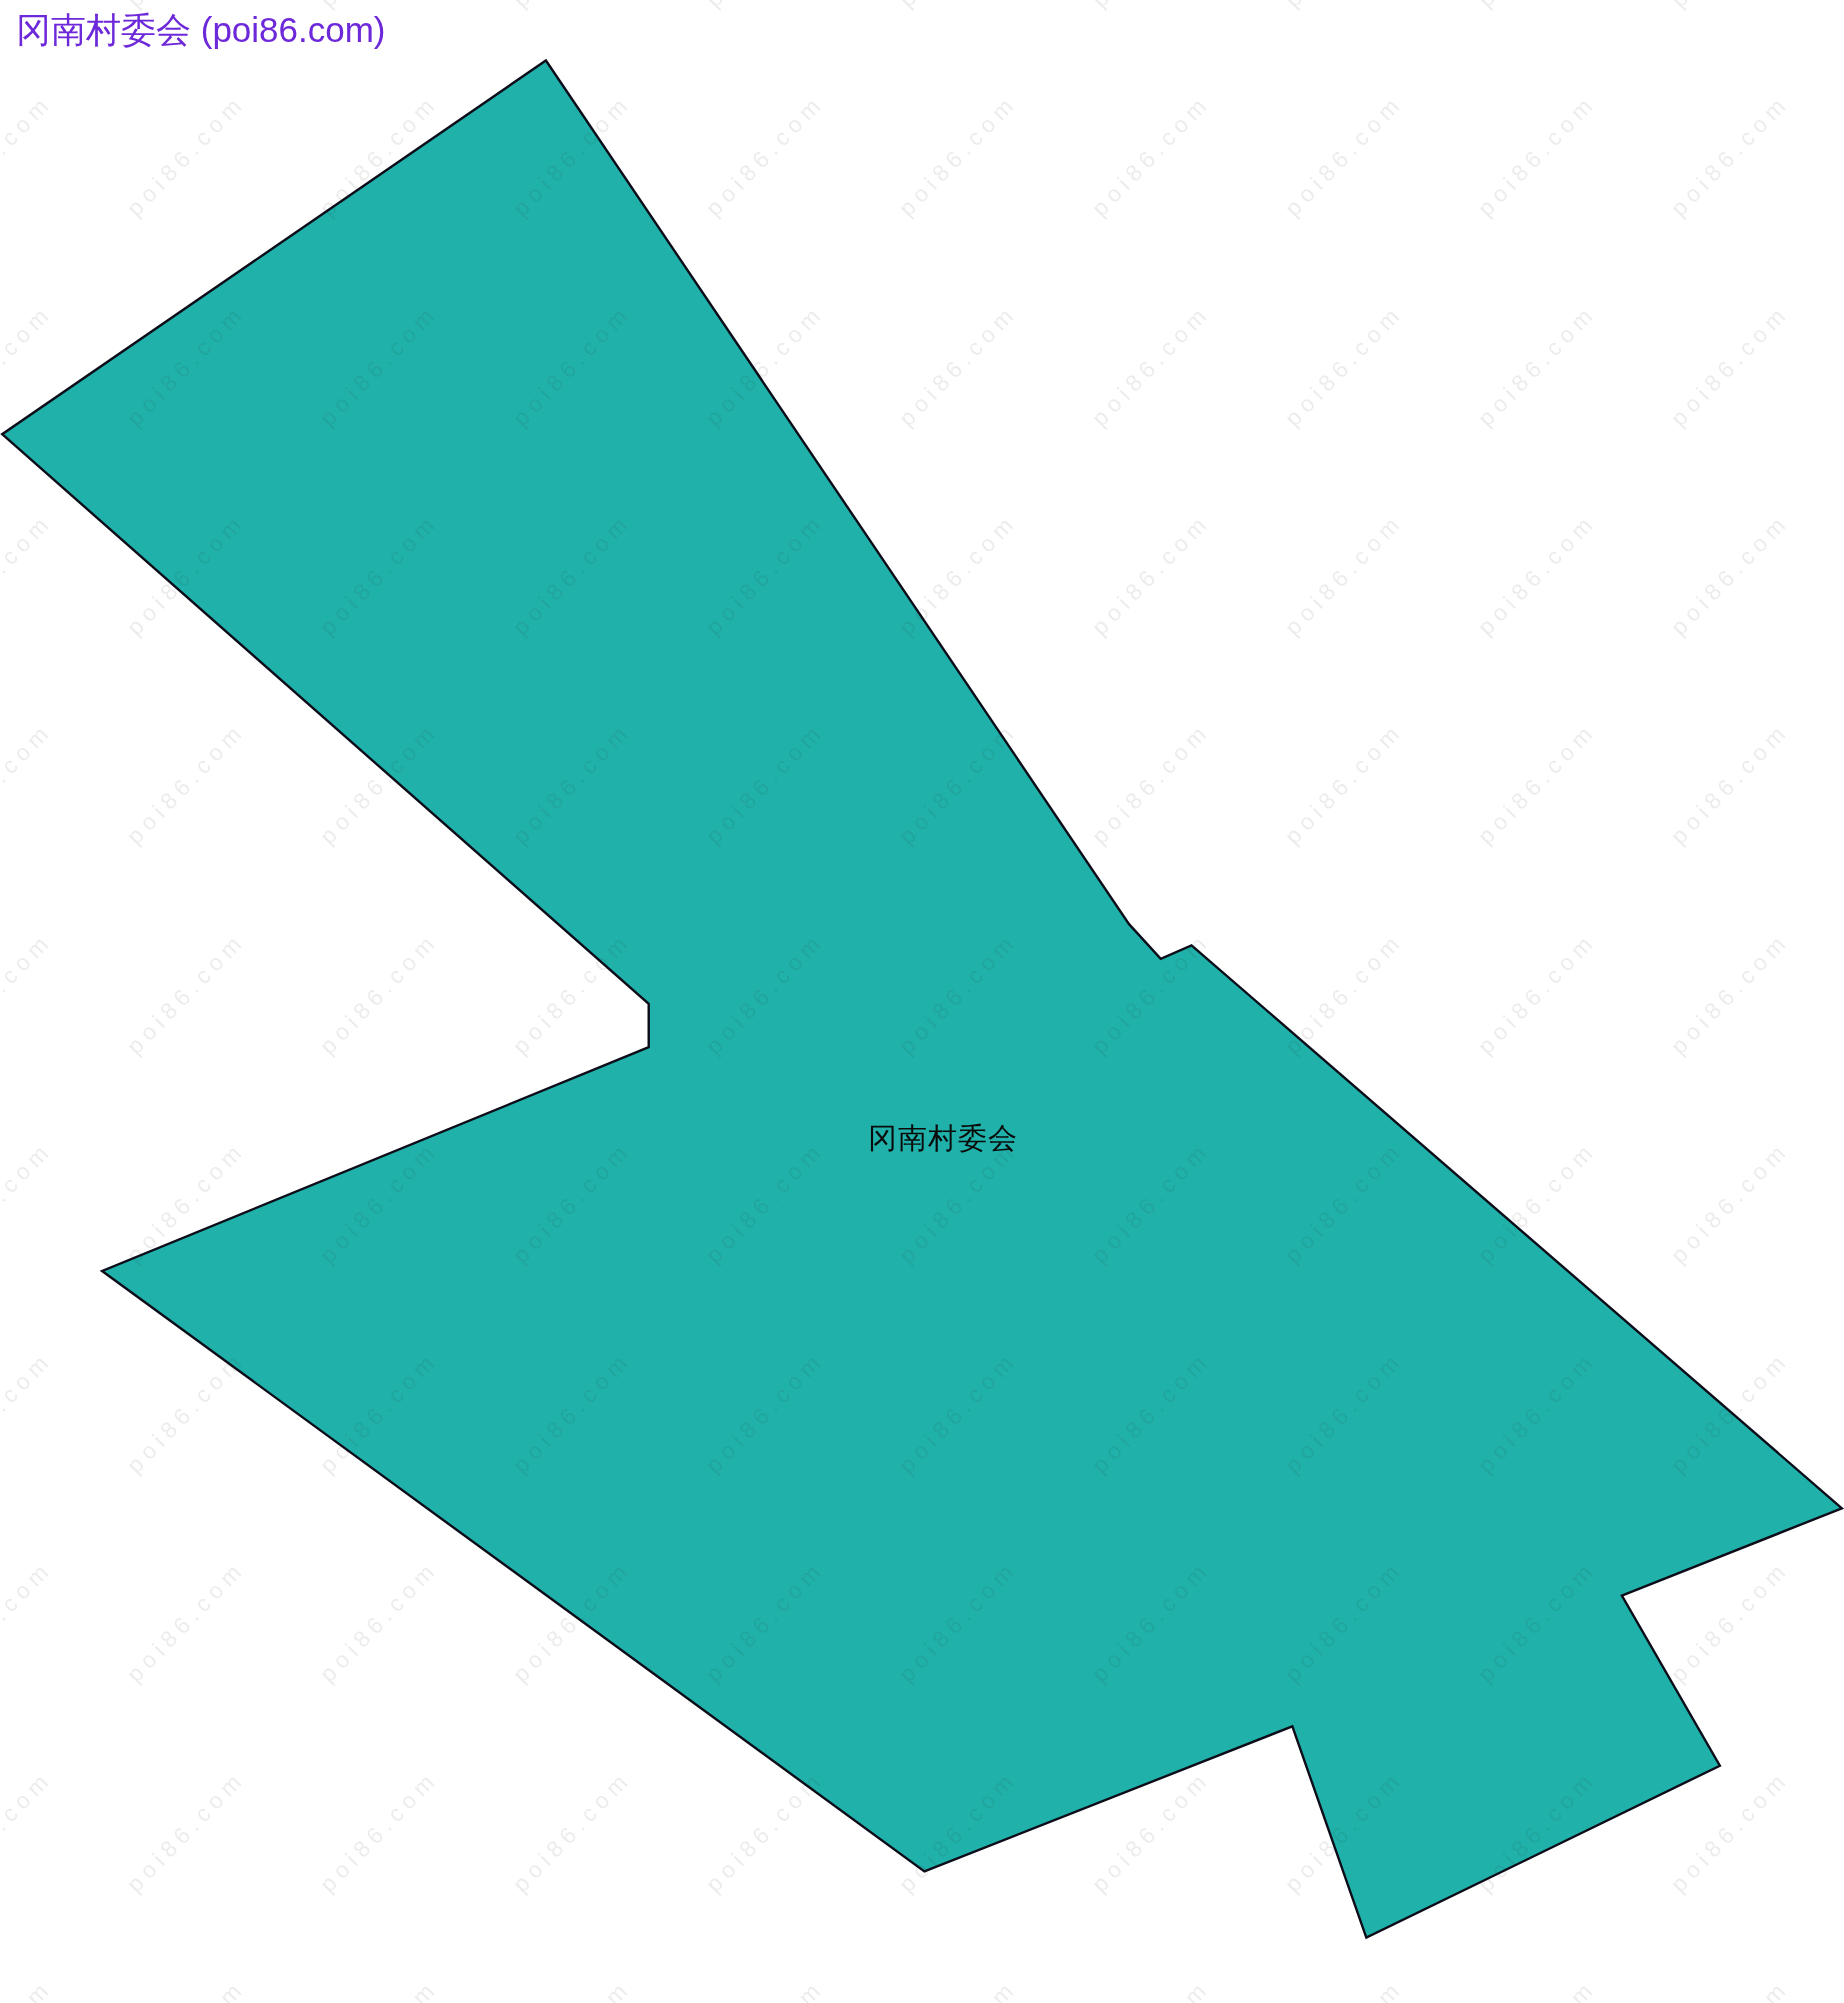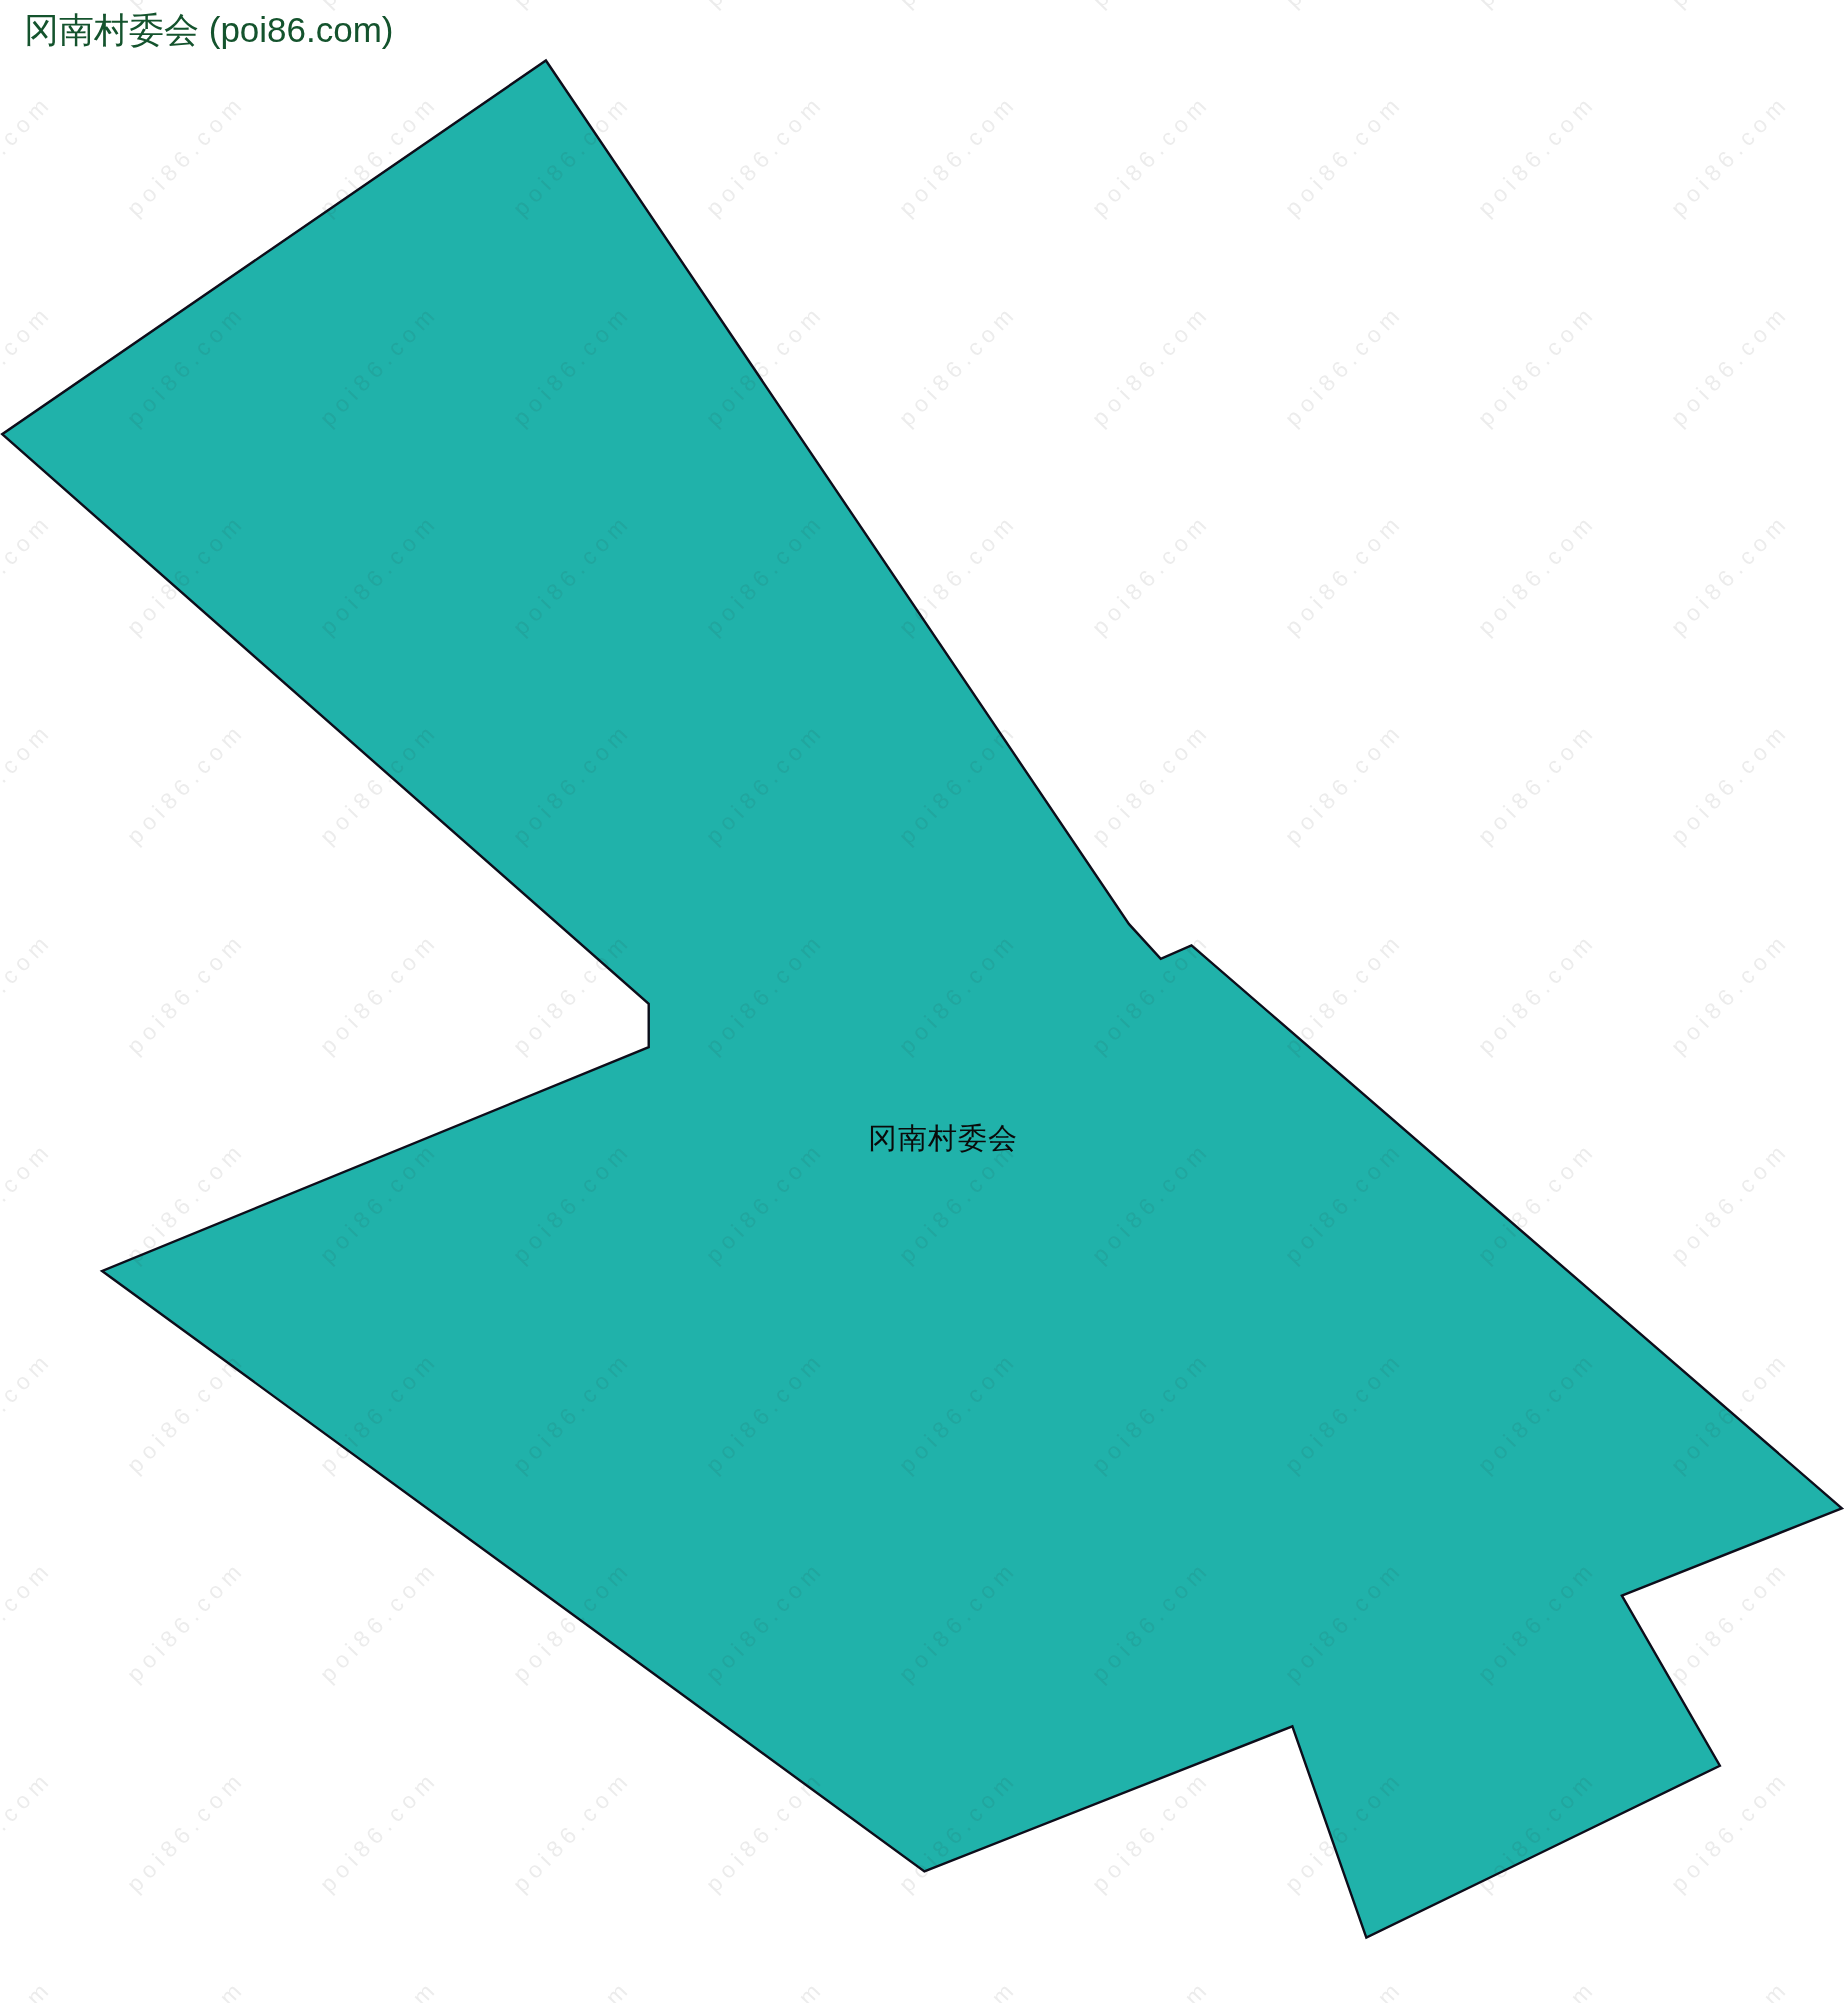--- a/index.html
+++ b/index.html
@@ -31,25 +31,25 @@
     position: absolute;
     font-size: 23px;
     letter-spacing: 5.8px;
     white-space: nowrap;
     transform: rotate(-46deg);
     transform-origin: center center;
     user-select: none;
   }
   .page-title {
     position: absolute;
-    left: 24px;
+    left: 16px;
     top: 7.7px;
     font-size: 35px;
     line-height: 1.25;
-    color: #14532d;
+    color: #6d28d9;
     z-index: 3;
     white-space: nowrap;
   }
   .region-label {
     position: absolute;
     left: 943px;
     top: 1139px;
     transform: translate(-50%, -50%);
     font-size: 29px;
     color: #0a0a0a;

